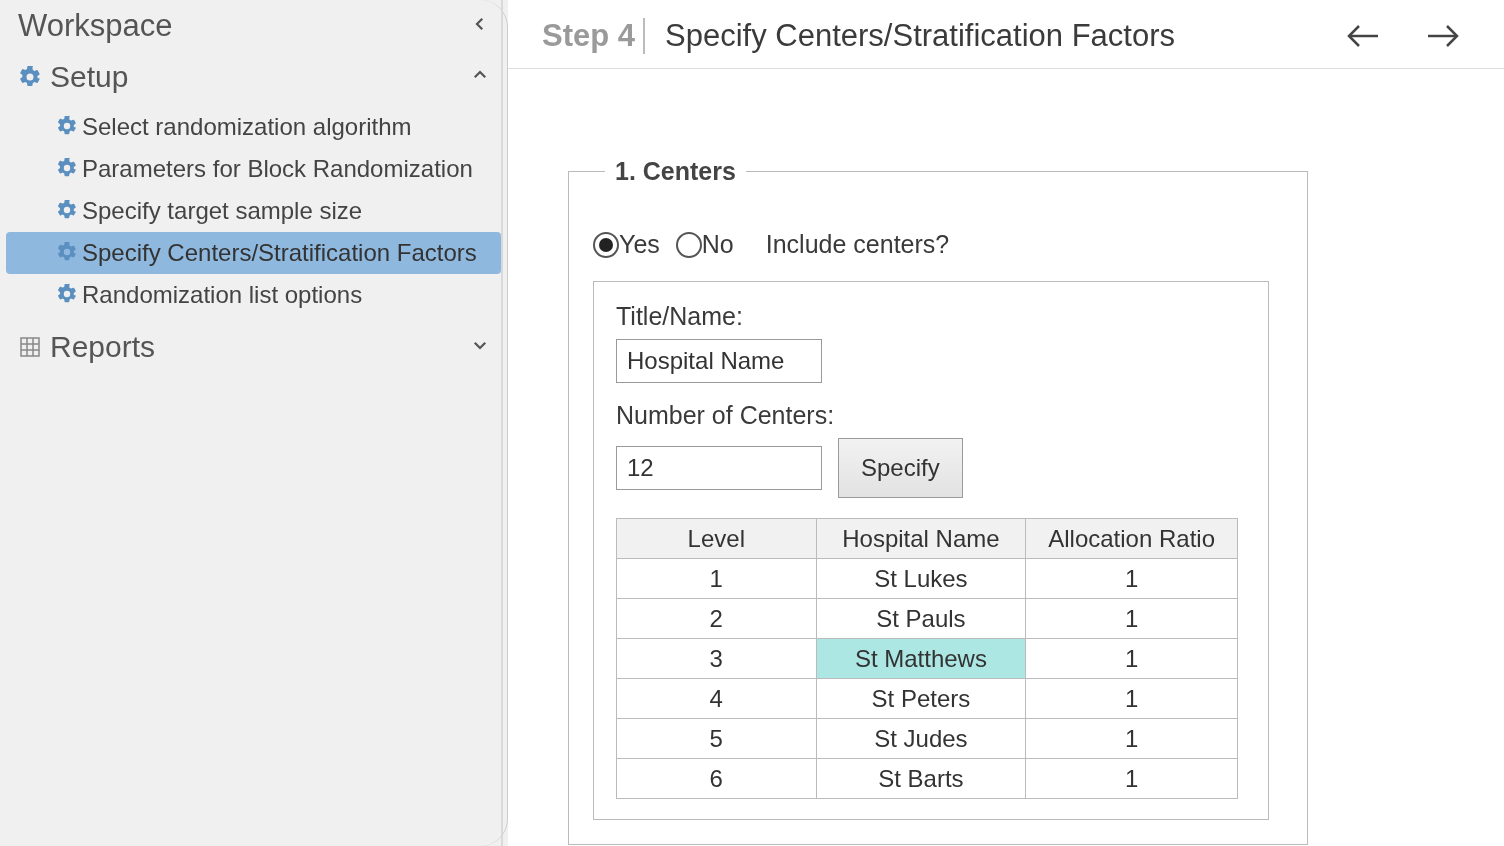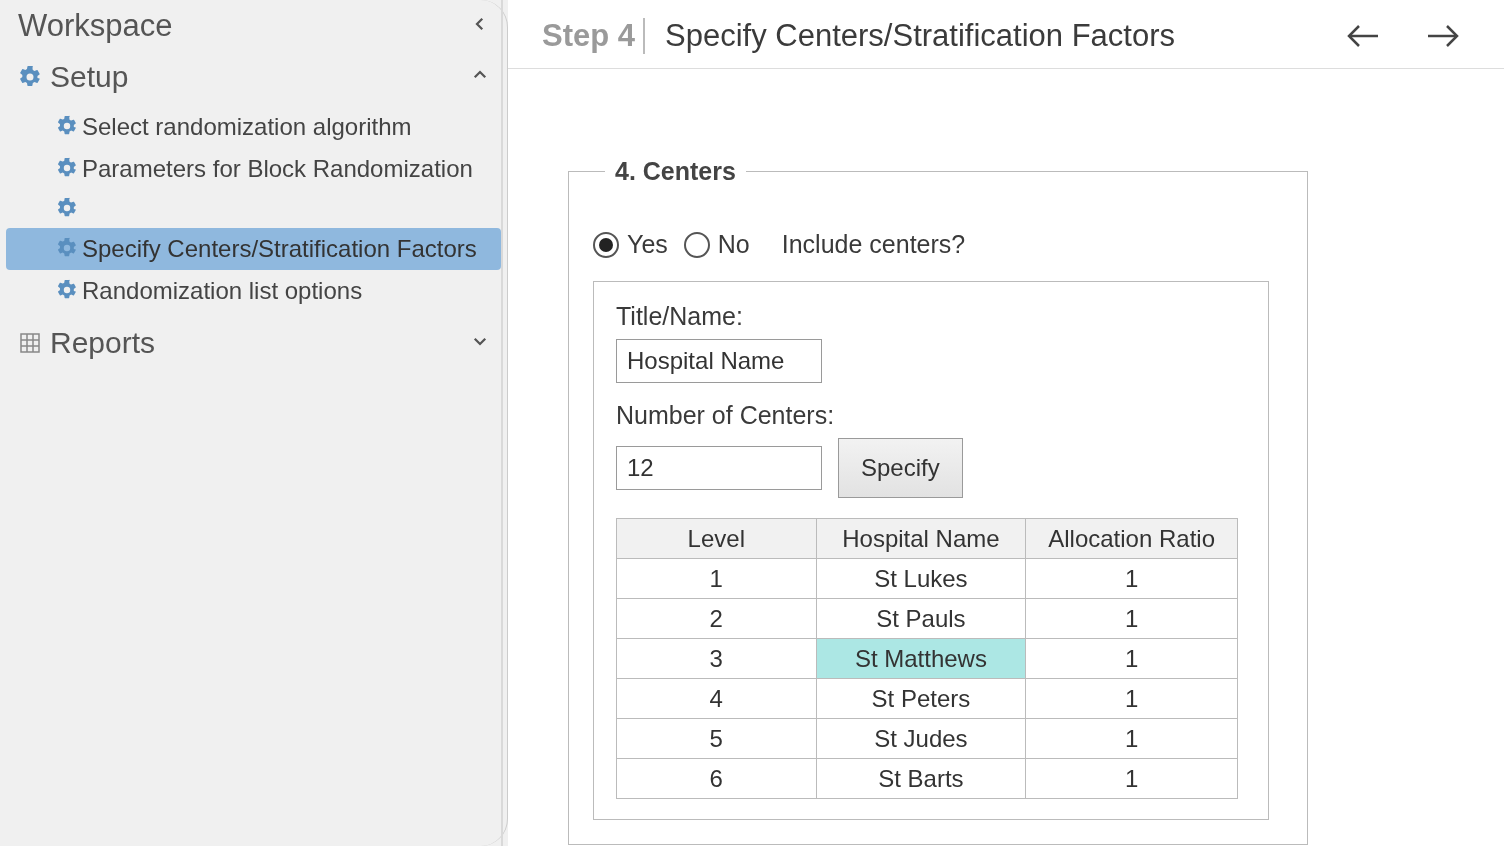--- a/index.html
+++ b/index.html
@@ -167,21 +167,21 @@
     display: flex;
     align-items: center;
     gap: 16px;
     font-size: 25px;
     color: #3a3a3a;
     margin-bottom: 22px;
   }
   .radio {
     display: inline-flex;
     align-items: center;
-    gap: 8px;
+    gap: 0;
     cursor: pointer;
   }
   .radio-circle {
     width: 26px;
     height: 26px;
     border: 2px solid #555;
     border-radius: 50%;
     display: inline-flex;
     align-items: center;
     justify-content: center;
@@ -311,20 +311,21 @@
             </svg>
           </span>
           <span>Parameters for Block Randomization</span>
         </div>
         <div class="tree-item">
           <span class="gear">
             <svg viewBox="0 0 24 24" width="22" height="22" fill="#5a8fbf">
               <path d="M19.4 13a7.5 7.5 0 0 0 .1-1 7.5 7.5 0 0 0-.1-1l2.1-1.6a.5.5 0 0 0 .1-.6l-2-3.5a.5.5 0 0 0-.6-.2l-2.5 1a7.6 7.6 0 0 0-1.7-1l-.4-2.6A.5.5 0 0 0 13.9 1h-4a.5.5 0 0 0-.5.4L9 4a7.6 7.6 0 0 0-1.7 1l-2.5-1a.5.5 0 0 0-.6.2l-2 3.5a.5.5 0 0 0 .1.6L4.4 10a7.5 7.5 0 0 0-.1 1 7.5 7.5 0 0 0 .1 1l-2.1 1.6a.5.5 0 0 0-.1.6l2 3.5a.5.5 0 0 0 .6.2l2.5-1a7.6 7.6 0 0 0 1.7 1l.4 2.6a.5.5 0 0 0 .5.4h4a.5.5 0 0 0 .5-.4l.4-2.6a7.6 7.6 0 0 0 1.7-1l2.5 1a.5.5 0 0 0 .6-.2l2-3.5a.5.5 0 0 0-.1-.6ZM12 15.5A3.5 3.5 0 1 1 15.5 12 3.5 3.5 0 0 1 12 15.5Z"></path>
             </svg>
           </span>
+          <span>Specify target sample size</span>
         </div>
         <div class="tree-item selected">
           <span class="gear">
             <svg viewBox="0 0 24 24" width="22" height="22" fill="#5a8fbf">
               <path d="M19.4 13a7.5 7.5 0 0 0 .1-1 7.5 7.5 0 0 0-.1-1l2.1-1.6a.5.5 0 0 0 .1-.6l-2-3.5a.5.5 0 0 0-.6-.2l-2.5 1a7.6 7.6 0 0 0-1.7-1l-.4-2.6A.5.5 0 0 0 13.9 1h-4a.5.5 0 0 0-.5.4L9 4a7.6 7.6 0 0 0-1.7 1l-2.5-1a.5.5 0 0 0-.6.2l-2 3.5a.5.5 0 0 0 .1.6L4.4 10a7.5 7.5 0 0 0-.1 1 7.5 7.5 0 0 0 .1 1l-2.1 1.6a.5.5 0 0 0-.1.6l2 3.5a.5.5 0 0 0 .6.2l2.5-1a7.6 7.6 0 0 0 1.7 1l.4 2.6a.5.5 0 0 0 .5.4h4a.5.5 0 0 0 .5-.4l.4-2.6a7.6 7.6 0 0 0 1.7-1l2.5 1a.5.5 0 0 0 .6-.2l2-3.5a.5.5 0 0 0-.1-.6ZM12 15.5A3.5 3.5 0 1 1 15.5 12 3.5 3.5 0 0 1 12 15.5Z"></path>
             </svg>
           </span>
           <span>Specify Centers/Stratification Factors</span>
         </div>
         <div class="tree-item">
@@ -374,21 +375,21 @@
           <svg width="34" height="26" viewBox="0 0 34 26" fill="none" stroke="#444" stroke-width="2.5">
               <line x1="2" y1="13" x2="30" y2="13"></line>
               <polyline points="21 3 31 13 21 23"></polyline>
             </svg>
         </span>
       </div>
     </div>
 
     <div class="content">
       <fieldset class="centers-box">
-        <legend>4. Centers</legend>
+        <legend>1. Centers</legend>
 
         <div class="radio-row">
           <label class="radio">
             <span class="radio-circle">
                 <span class="radio-dot" id="yes-dot"></span>
               </span>
             <span>Yes</span>
           </label>
           <label class="radio">
             <span class="radio-circle"></span>

